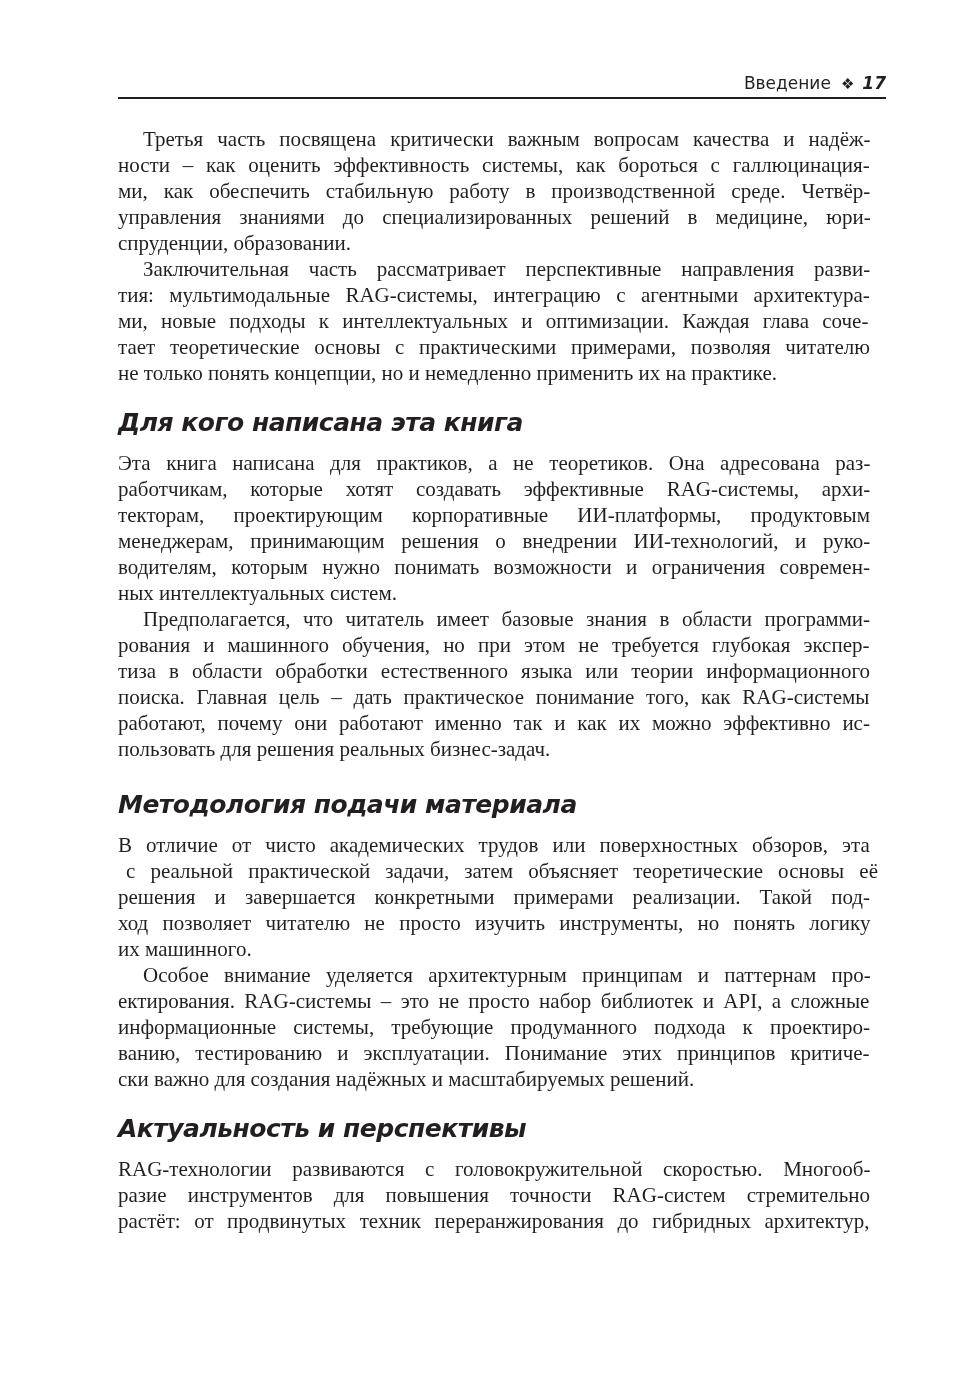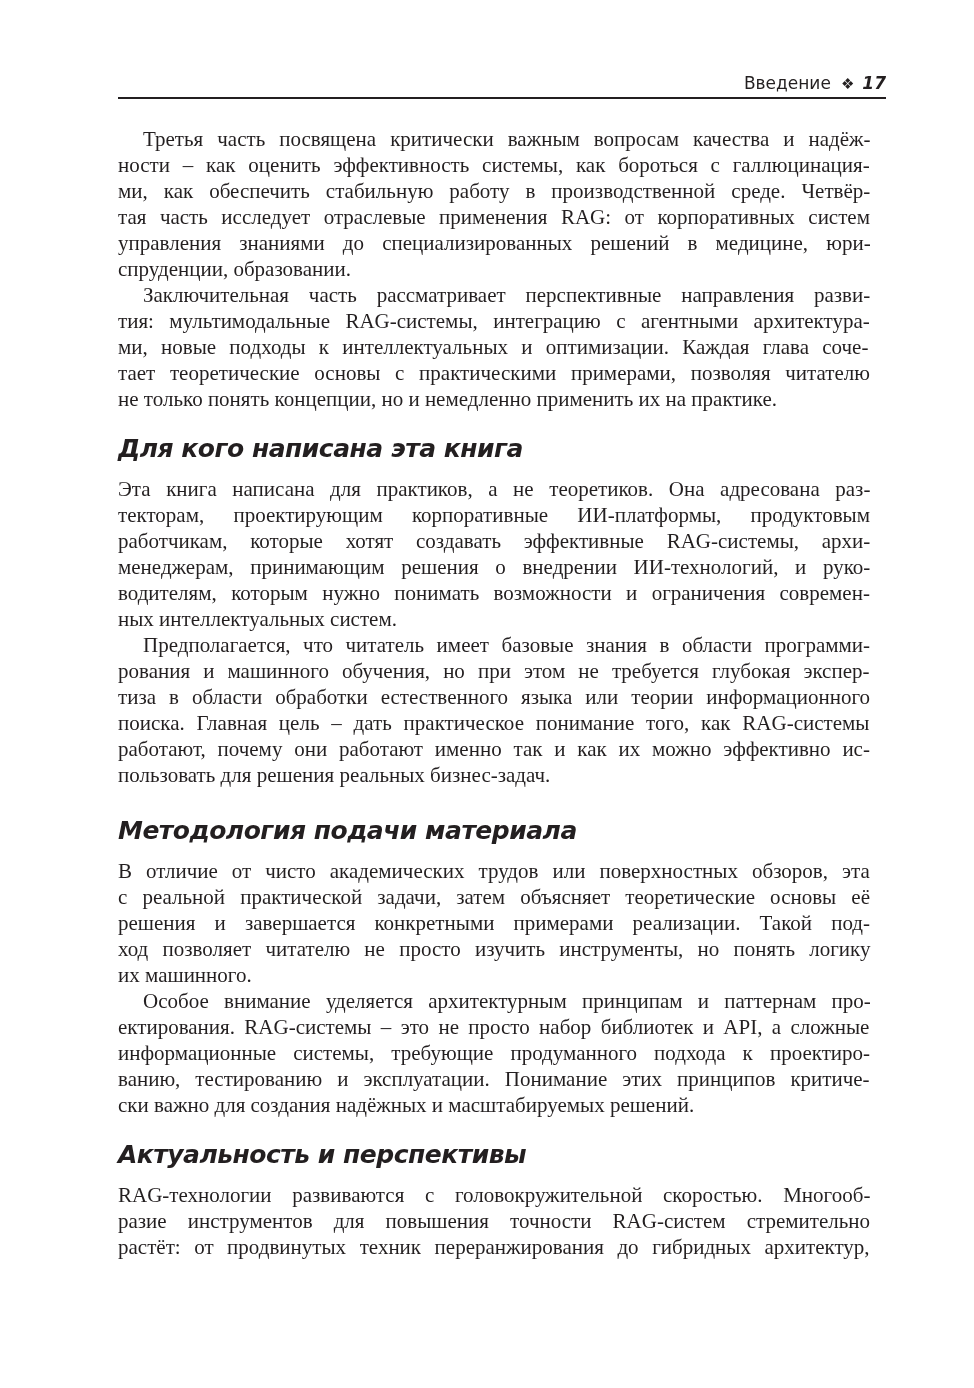--- a/index.html
+++ b/index.html
@@ -25,52 +25,51 @@
 <div class="header">
   <span class="section">Введение</span><span class="orn">❖</span><span class="pnum">17</span>
 </div>
 <div class="rule"></div>
 
 <div class="content" id="content">
     <div class="sect">
       <span class="line indent" style="display: block;"><span style="display: inline-block; white-space: nowrap; word-spacing: 8.75px;">Третья часть посвящена критически важным вопросам качества и надёж-</span></span>
       <span class="line" style="display: block;"><span style="display: inline-block; white-space: nowrap; word-spacing: 7.55556px;">ности – как оценить эффективность системы, как бороться с галлюцинация-</span></span>
       <span class="line" style="display: block;"><span style="display: inline-block; white-space: nowrap; word-spacing: 10.75px;">ми, как обеспечить стабильную работу в производственной среде. Четвёр-</span></span>
-      <span class="line" style="display: block;"><span style="display: inline-block; white-space: nowrap; word-spacing: 8.25px;">тая часть исследует отраслевые применения RAG: от корпоративных систем</span></span>
       <span class="line" style="display: block;"><span style="display: inline-block; white-space: nowrap; word-spacing: 12.8571px;">управления знаниями до специализированных решений в медицине, юри-</span></span>
       <span class="line last" style="display: block;"><span style="display: inline-block; white-space: nowrap;">спруденции, образовании.</span></span>
     </div>
     <div class="sect">
       <span class="line indent" style="display: block;"><span style="display: inline-block; white-space: nowrap; word-spacing: 14.6px;">Заключительная часть рассматривает перспективные направления разви-</span></span>
       <span class="line" style="display: block;"><span style="display: inline-block; white-space: nowrap; word-spacing: 10.1667px;">тия: мультимодальные RAG-системы, интеграцию с агентными архитектура-</span></span>
       <span class="line" style="display: block;"><span style="display: inline-block; white-space: nowrap; word-spacing: 8px;">ми, новые подходы к интеллектуальных и оптимизации. Каждая глава соче-</span></span>
       <span class="line" style="display: block;"><span style="display: inline-block; white-space: nowrap; word-spacing: 9.42857px;">тает теоретические основы с практическими примерами, позволяя читателю</span></span>
       <span class="line last" style="display: block;"><span style="display: inline-block; white-space: nowrap;">не только понять концепции, но и немедленно применить их на практике.</span></span>
     </div>
     <div class="heading" style="margin-top: 22px; margin-bottom: 12px;">Для кого написана эта книга</div>
     <div class="sect">
       <span class="line" style="display: block;"><span style="display: inline-block; white-space: nowrap; word-spacing: 10.3px;">Эта книга написана для практиков, а не теоретиков. Она адресована раз-</span></span>
+      <span class="line" style="display: block;"><span style="display: inline-block; white-space: nowrap; word-spacing: 17.5px;">работчикам, которые хотят создавать эффективные RAG-системы, архи-</span></span>
       <span class="line" style="display: block;"><span style="display: inline-block; white-space: nowrap; word-spacing: 24px;">текторам, проектирующим корпоративные ИИ-платформы, продуктовым</span></span>
-      <span class="line" style="display: block;"><span style="display: inline-block; white-space: nowrap; word-spacing: 17.5px;">работчикам, которые хотят создавать эффективные RAG-системы, архи-</span></span>
       <span class="line" style="display: block;"><span style="display: inline-block; white-space: nowrap; word-spacing: 11.4286px;">менеджерам, принимающим решения о внедрении ИИ-технологий, и руко-</span></span>
       <span class="line" style="display: block;"><span style="display: inline-block; white-space: nowrap; word-spacing: 9.14286px;">водителям, которым нужно понимать возможности и ограничения современ-</span></span>
       <span class="line last" style="display: block;"><span style="display: inline-block; white-space: nowrap;">ных интеллектуальных систем.</span></span>
     </div>
     <div class="sect">
       <span class="line indent" style="display: block;"><span style="display: inline-block; white-space: nowrap; word-spacing: 7.25px;">Предполагается, что читатель имеет базовые знания в области программи-</span></span>
       <span class="line" style="display: block;"><span style="display: inline-block; white-space: nowrap; word-spacing: 7.8px;">рования и машинного обучения, но при этом не требуется глубокая экспер-</span></span>
       <span class="line" style="display: block;"><span style="display: inline-block; white-space: nowrap; word-spacing: 7.75px;">тиза в области обработки естественного языка или теории информационного</span></span>
       <span class="line" style="display: block;"><span style="display: inline-block; white-space: nowrap; word-spacing: 6.55556px;">поиска. Главная цель – дать практическое понимание того, как RAG-системы</span></span>
       <span class="line" style="display: block;"><span style="display: inline-block; white-space: nowrap; word-spacing: 6.54545px;">работают, почему они работают именно так и как их можно эффективно ис-</span></span>
       <span class="line last" style="display: block;"><span style="display: inline-block; white-space: nowrap;">пользовать для решения реальных бизнес-задач.</span></span>
     </div>
     <div class="heading" style="margin-top: 28px; margin-bottom: 12px;">Методология подачи материала</div>
     <div class="sect">
       <span class="line" style="display: block;"><span style="display: inline-block; white-space: nowrap; word-spacing: 8.77778px;">В отличие от чисто академических трудов или поверхностных обзоров, эта</span></span>
-      <span class="line" style="display: block;"><span style="display: inline-block; white-space: nowrap; word-spacing: 9.875px;">с реальной практической задачи, затем объясняет теоретические основы её</span></span>
+      <span class="line" style="display: block;"><span style="display: inline-block; white-space: nowrap; word-spacing: 9.875px; margin-left: 8px;">с реальной практической задачи, затем объясняет теоретические основы её</span></span>
       <span class="line" style="display: block;"><span style="display: inline-block; white-space: nowrap; word-spacing: 13.8571px;">решения и завершается конкретными примерами реализации. Такой под-</span></span>
       <span class="line" style="display: block;"><span style="display: inline-block; white-space: nowrap; word-spacing: 9px;">ход позволяет читателю не просто изучить инструменты, но понять логику</span></span>
       <span class="line last" style="display: block;"><span style="display: inline-block; white-space: nowrap;">их машинного.</span></span>
     </div>
     <div class="sect">
       <span class="line indent" style="display: block;"><span style="display: inline-block; white-space: nowrap; word-spacing: 10px;">Особое внимание уделяется архитектурным принципам и паттернам про-</span></span>
       <span class="line" style="display: block;"><span style="display: inline-block; white-space: nowrap; word-spacing: 4.09091px;">ектирования. RAG-системы – это не просто набор библиотек и API, а сложные</span></span>
       <span class="line" style="display: block;"><span style="display: inline-block; white-space: nowrap; word-spacing: 11.8333px;">информационные системы, требующие продуманного подхода к проектиро-</span></span>
       <span class="line" style="display: block;"><span style="display: inline-block; white-space: nowrap; word-spacing: 9.71429px;">ванию, тестированию и эксплуатации. Понимание этих принципов критиче-</span></span>
       <span class="line last" style="display: block;"><span style="display: inline-block; white-space: nowrap;">ски важно для создания надёжных и масштабируемых решений.</span></span>

